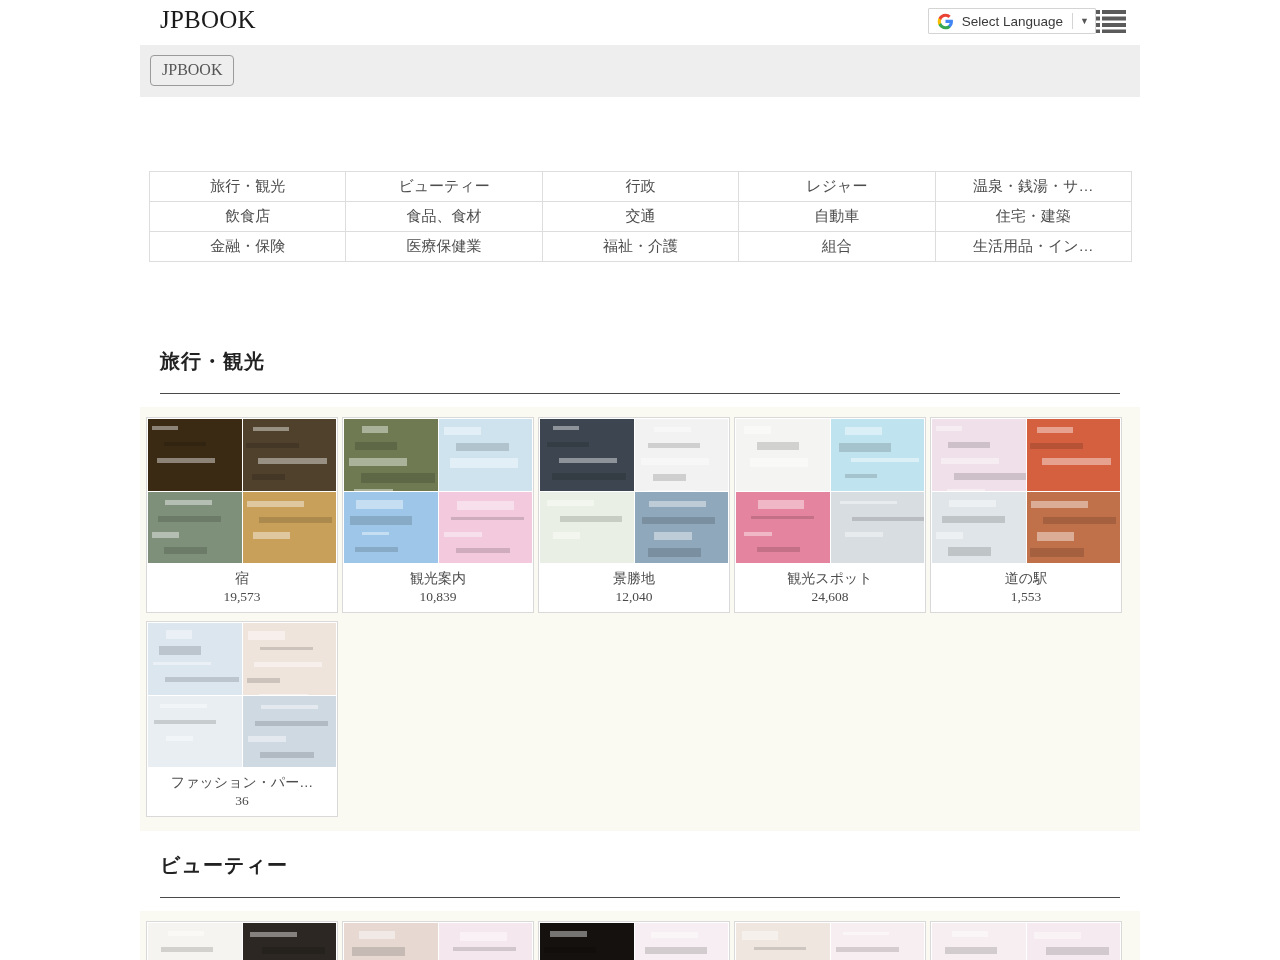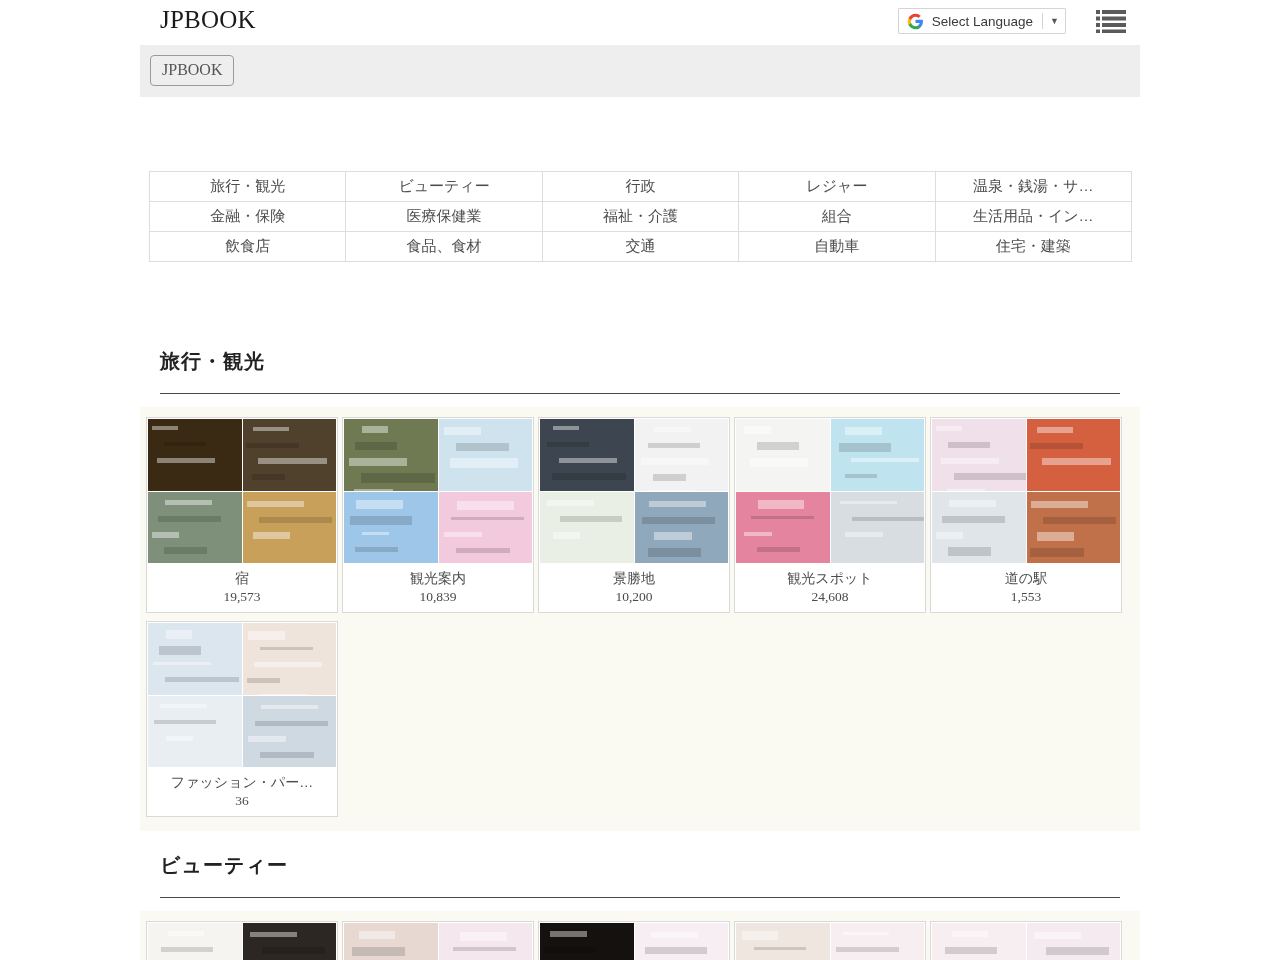--- a/index.html
+++ b/index.html
@@ -16,21 +16,21 @@
     position: absolute; left: 0; top: 0; width: 1280px; height: 45px;
     background: #ffffff;
   }
   .site-title {
     position: absolute; left: 160px; top: 6px;
     font-family: "Liberation Serif", "DejaVu Serif", serif;
     font-size: 25px; font-weight: 400; color: #1a1a1a; letter-spacing: .2px;
   }
   .header-right {
     position: absolute; right: 154px; top: 8px;
-    display: flex; align-items: center; gap: 30px;
+    display: flex; align-items: center; 
   }
   .gtranslate {
     display: flex; align-items: center;
     height: 26px; padding: 0 6px 0 8px;
     border: 1px solid #d4d4d4; background: #ffffff;
     border-radius: 1px;
   }
   .g-logo { width: 17px; height: 17px; margin-right: 8px; flex: none; }
   .gt-label {
     font-size: 13.5px; color: #3a3a3a; white-space: nowrap;
@@ -174,33 +174,33 @@
   <table class="cat-table">
     <tbody id="cat-body">
         <tr>
           <td>旅行・観光</td>
           <td>ビューティー</td>
           <td>行政</td>
           <td>レジャー</td>
           <td>温泉・銭湯・サ…</td>
         </tr>
         <tr>
+          <td>飲食店</td>
+          <td>食品、食材</td>
+          <td>交通</td>
+          <td>自動車</td>
+          <td>住宅・建築</td>
+        </tr>
+        <tr>
           <td>金融・保険</td>
           <td>医療保健業</td>
           <td>福祉・介護</td>
           <td>組合</td>
           <td>生活用品・イン…</td>
         </tr>
-        <tr>
-          <td>飲食店</td>
-          <td>食品、食材</td>
-          <td>交通</td>
-          <td>自動車</td>
-          <td>住宅・建築</td>
-        </tr>
       </tbody>
   </table>
 
   <div class="section" id="section-0" style="top:348px;">
     <div class="section-title">旅行・観光</div>
     <div class="section-rule"></div>
     <div class="cards-wrap" id="cards-0">
         <div class="card">
           <div class="card-thumb">
             <div class="thumb-grid">
@@ -286,21 +286,21 @@
               </div>
               <div class="tile" style="background: rgb(143, 168, 187);">
                 <div style="position: absolute; left: 15%; top: 13%; width: 61%; height: 9%; background: rgba(255, 255, 255, 0.42);"></div>
                 <div style="position: absolute; left: 8%; top: 35%; width: 78%; height: 10%; background: rgba(0, 0, 0, 0.14);"></div>
                 <div style="position: absolute; left: 21%; top: 57%; width: 40%; height: 11%; background: rgba(255, 255, 255, 0.42);"></div>
                 <div style="position: absolute; left: 14%; top: 79%; width: 57%; height: 12%; background: rgba(0, 0, 0, 0.14);"></div>
               </div>
             </div>
           </div>
           <div class="card-label">景勝地</div>
-          <div class="card-count">10,200</div>
+          <div class="card-count">12,040</div>
         </div>
         <div class="card">
           <div class="card-thumb">
             <div class="thumb-grid">
               <div class="tile" style="background: rgb(244, 244, 242);">
                 <div style="position: absolute; left: 9%; top: 10%; width: 28%; height: 11%; background: rgba(255, 255, 255, 0.42);"></div>
                 <div style="position: absolute; left: 22%; top: 32%; width: 45%; height: 12%; background: rgba(0, 0, 0, 0.14);"></div>
                 <div style="position: absolute; left: 15%; top: 54%; width: 62%; height: 13%; background: rgba(255, 255, 255, 0.42);"></div>
               </div>
               <div class="tile" style="background: rgb(191, 227, 239);">

